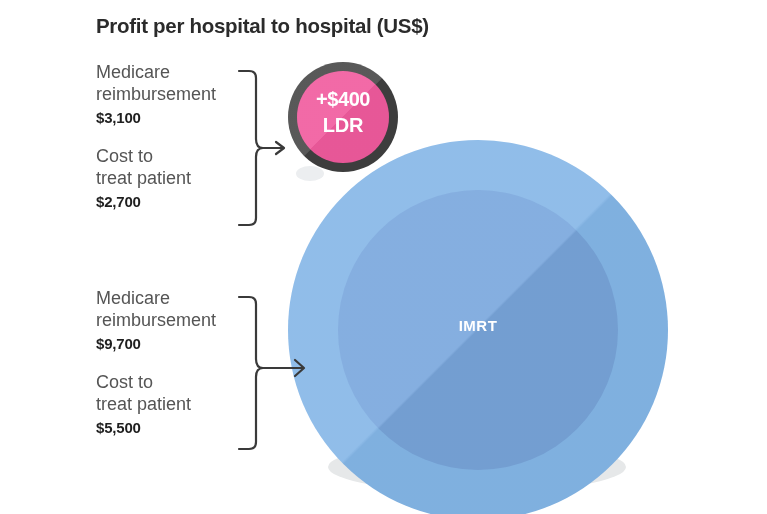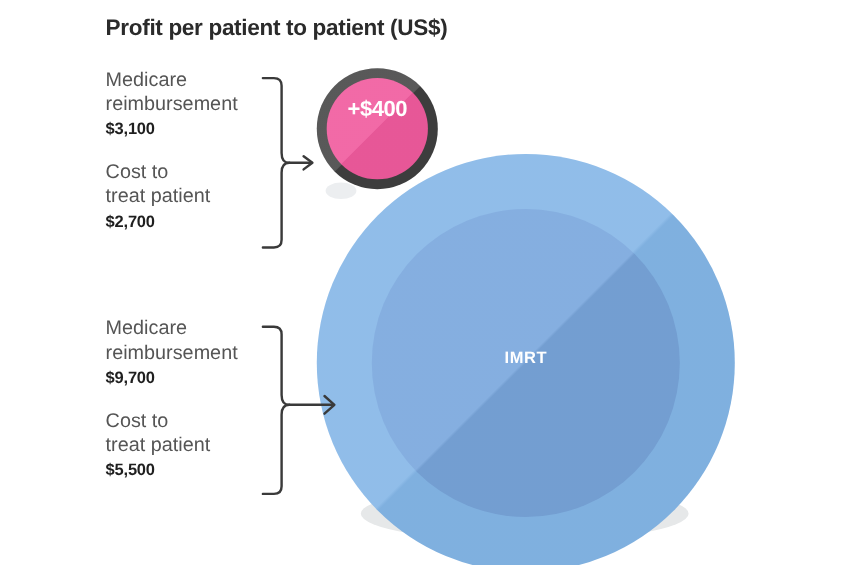--- a/index.html
+++ b/index.html
@@ -199,21 +199,21 @@
     font-weight: bold;
     letter-spacing: -0.2px;
     line-height: 24px;
   }
 </style>
 </head>
 <body>
 
 <div id="infographic">
 
-  <div id="chart-title">Profit per patient to patient (US$)</div>
+  <div id="chart-title">Profit per hospital to hospital (US$)</div>
 
   <div class="label-group top">
     <div class="label-block">
       <div class="label-text">Medicare</div>
       <div class="label-text">reimbursement</div>
       <div class="label-value">$3,100</div>
     </div>
     <div class="label-block">
       <div class="label-text">Cost to</div>
       <div class="label-text">treat patient</div>
@@ -245,20 +245,21 @@
   </div>
 
   <div class="shadow-ellipse" id="ldr-shadow"></div>
 
   <div class="bubble-outer" id="ldr-bubble">
     <div class="gloss"></div>
     <div class="bubble-inner" id="ldr-inner">
       <div class="gloss"></div>
     </div>
     <div class="bubble-caption" id="ldr-amount">+$400</div>
+    <div class="bubble-caption" id="ldr-name">LDR</div>
   </div>
 
   <svg id="connector-layer" viewBox="0 0 767 514">
 
     <path d="M 239 71 L 249 71 Q 256 71 256 78 L 256 139 Q 256 148 263 148 Q 256 148 256 157 L 256 218 Q 256 225 249 225 L 239 225" fill="none" stroke="#3a3a3a" stroke-width="2.2" stroke-linecap="round" stroke-linejoin="round"></path>
 
     <path d="M 263 148 L 283 148" fill="none" stroke="#3a3a3a" stroke-width="2.2" stroke-linecap="round"></path>
     <path d="M 276 142 L 284 148 L 276 154" fill="none" stroke="#3a3a3a" stroke-width="2.2" stroke-linecap="round" stroke-linejoin="round"></path>
 
     <path d="M 239 297 L 249 297 Q 256 297 256 304 L 256 359 Q 256 368 263 368 Q 256 368 256 377 L 256 442 Q 256 449 249 449 L 239 449" fill="none" stroke="#3a3a3a" stroke-width="2.2" stroke-linecap="round" stroke-linejoin="round"></path>

